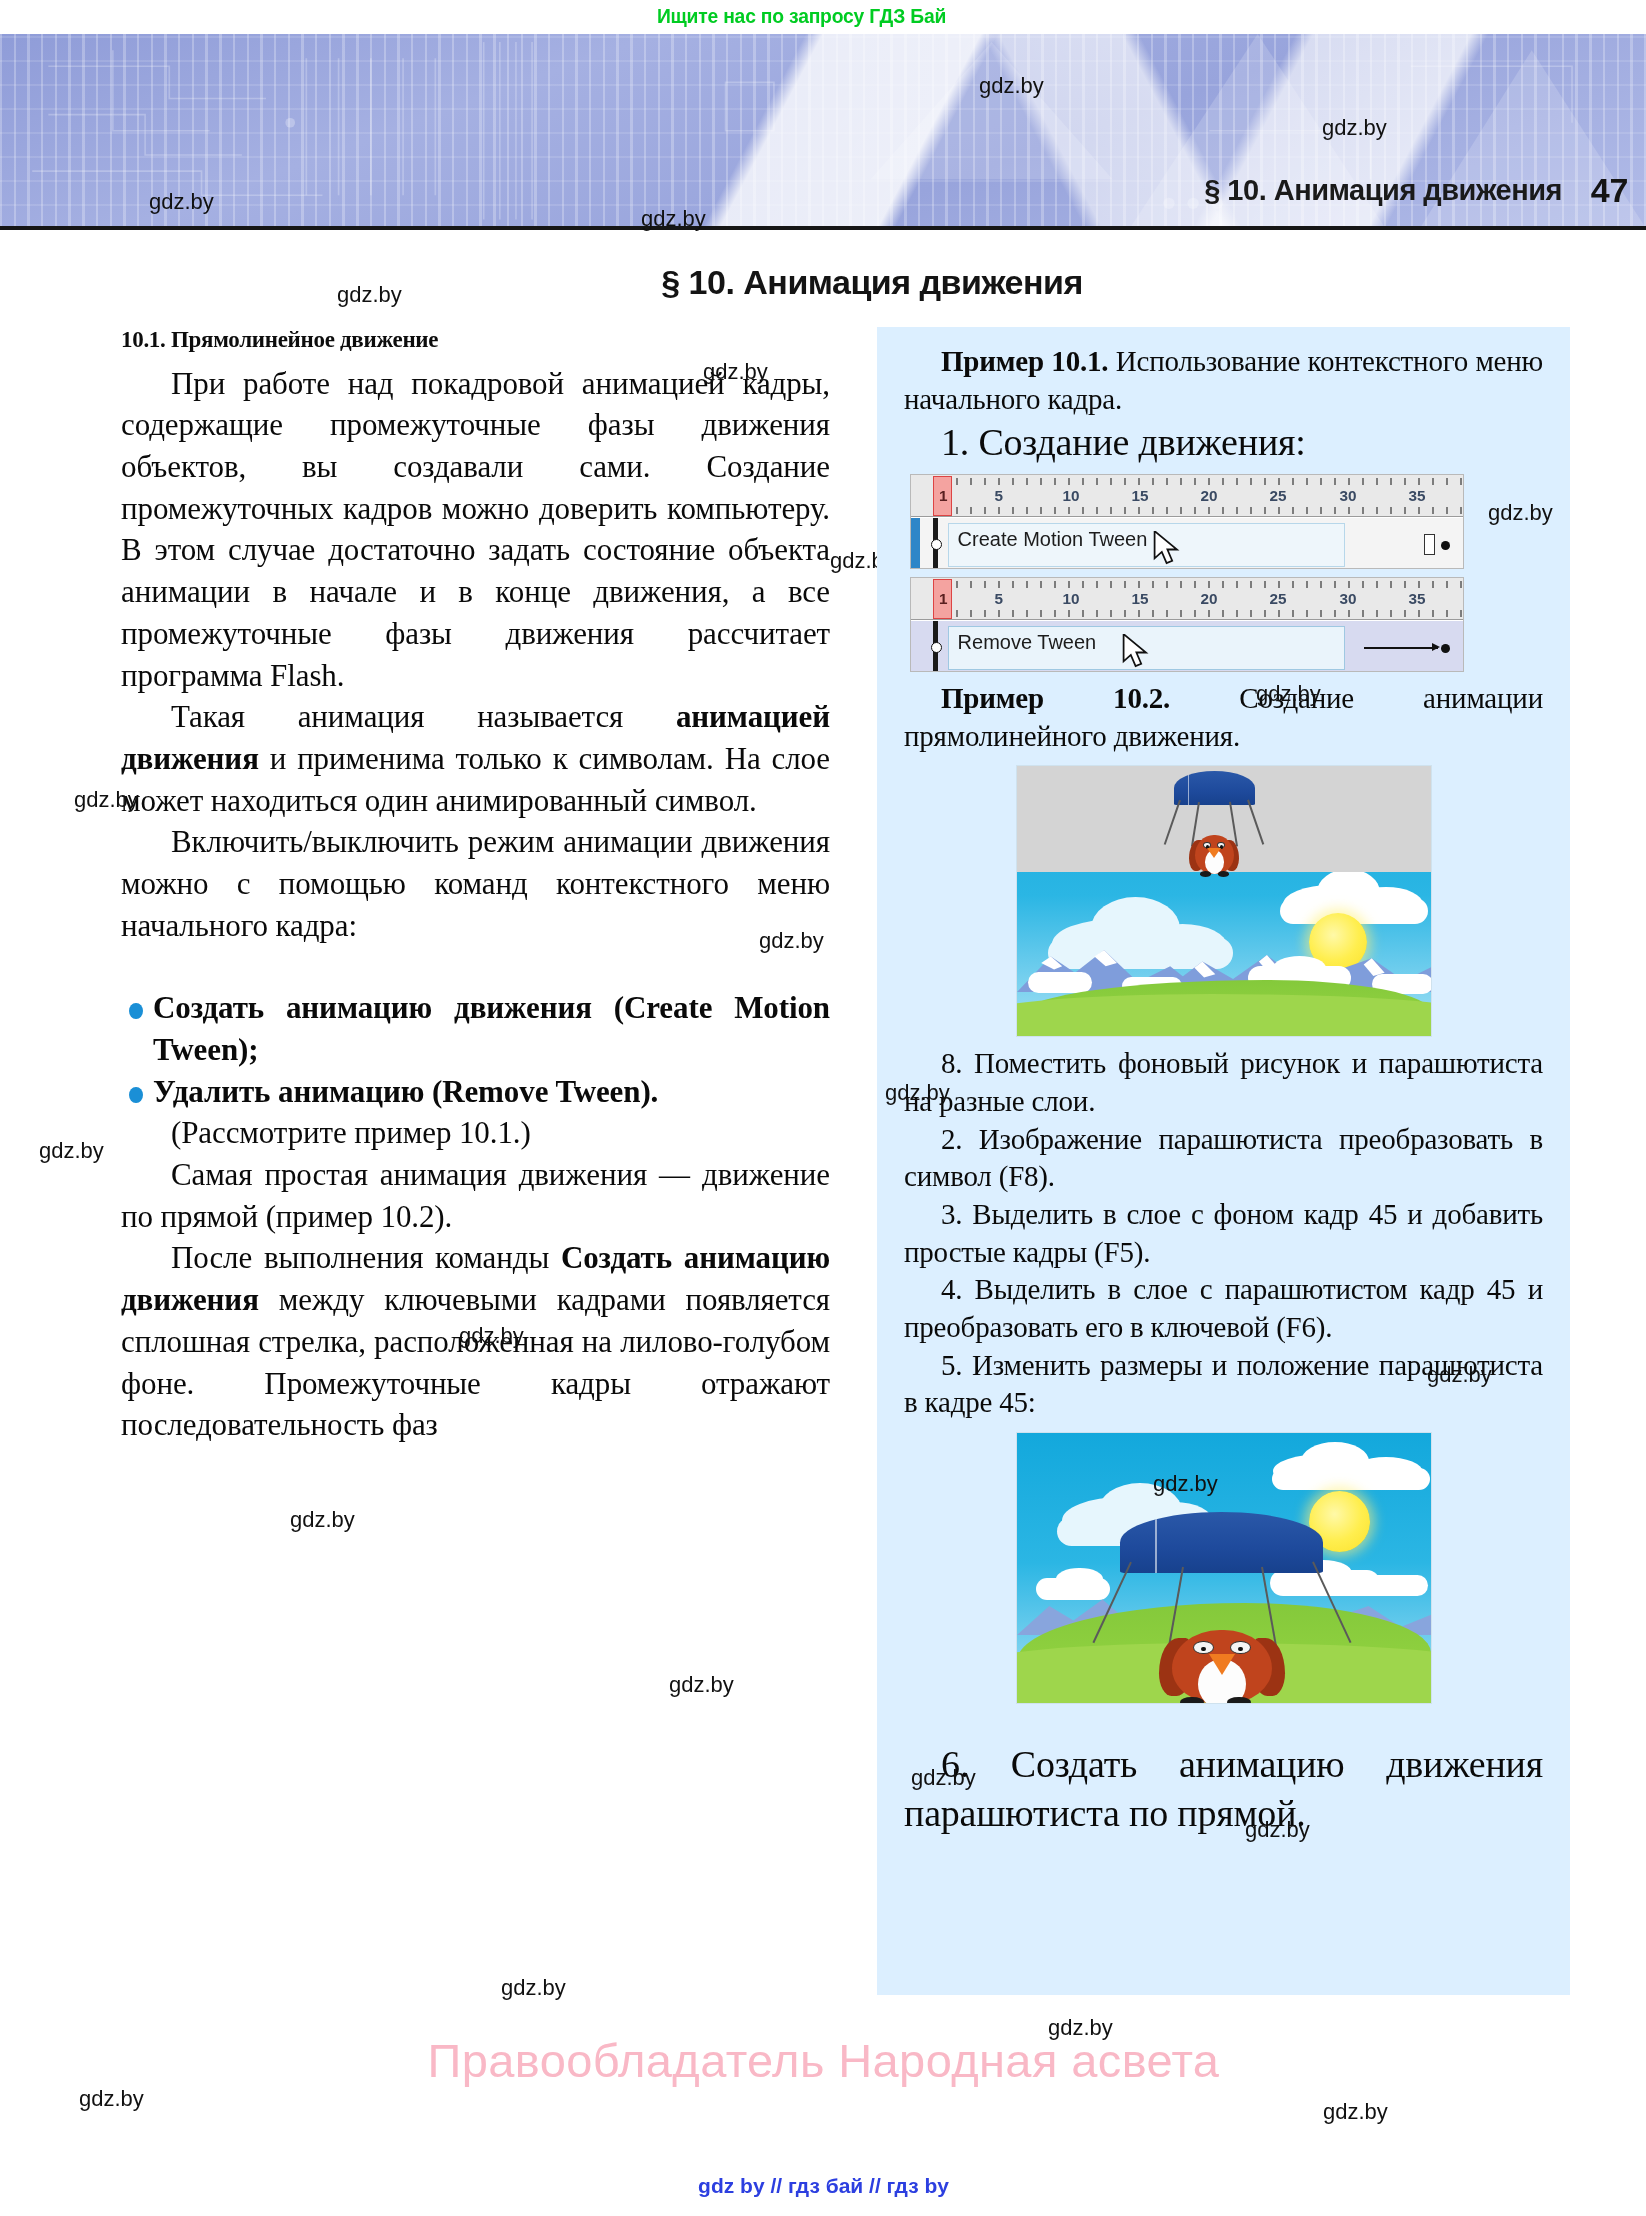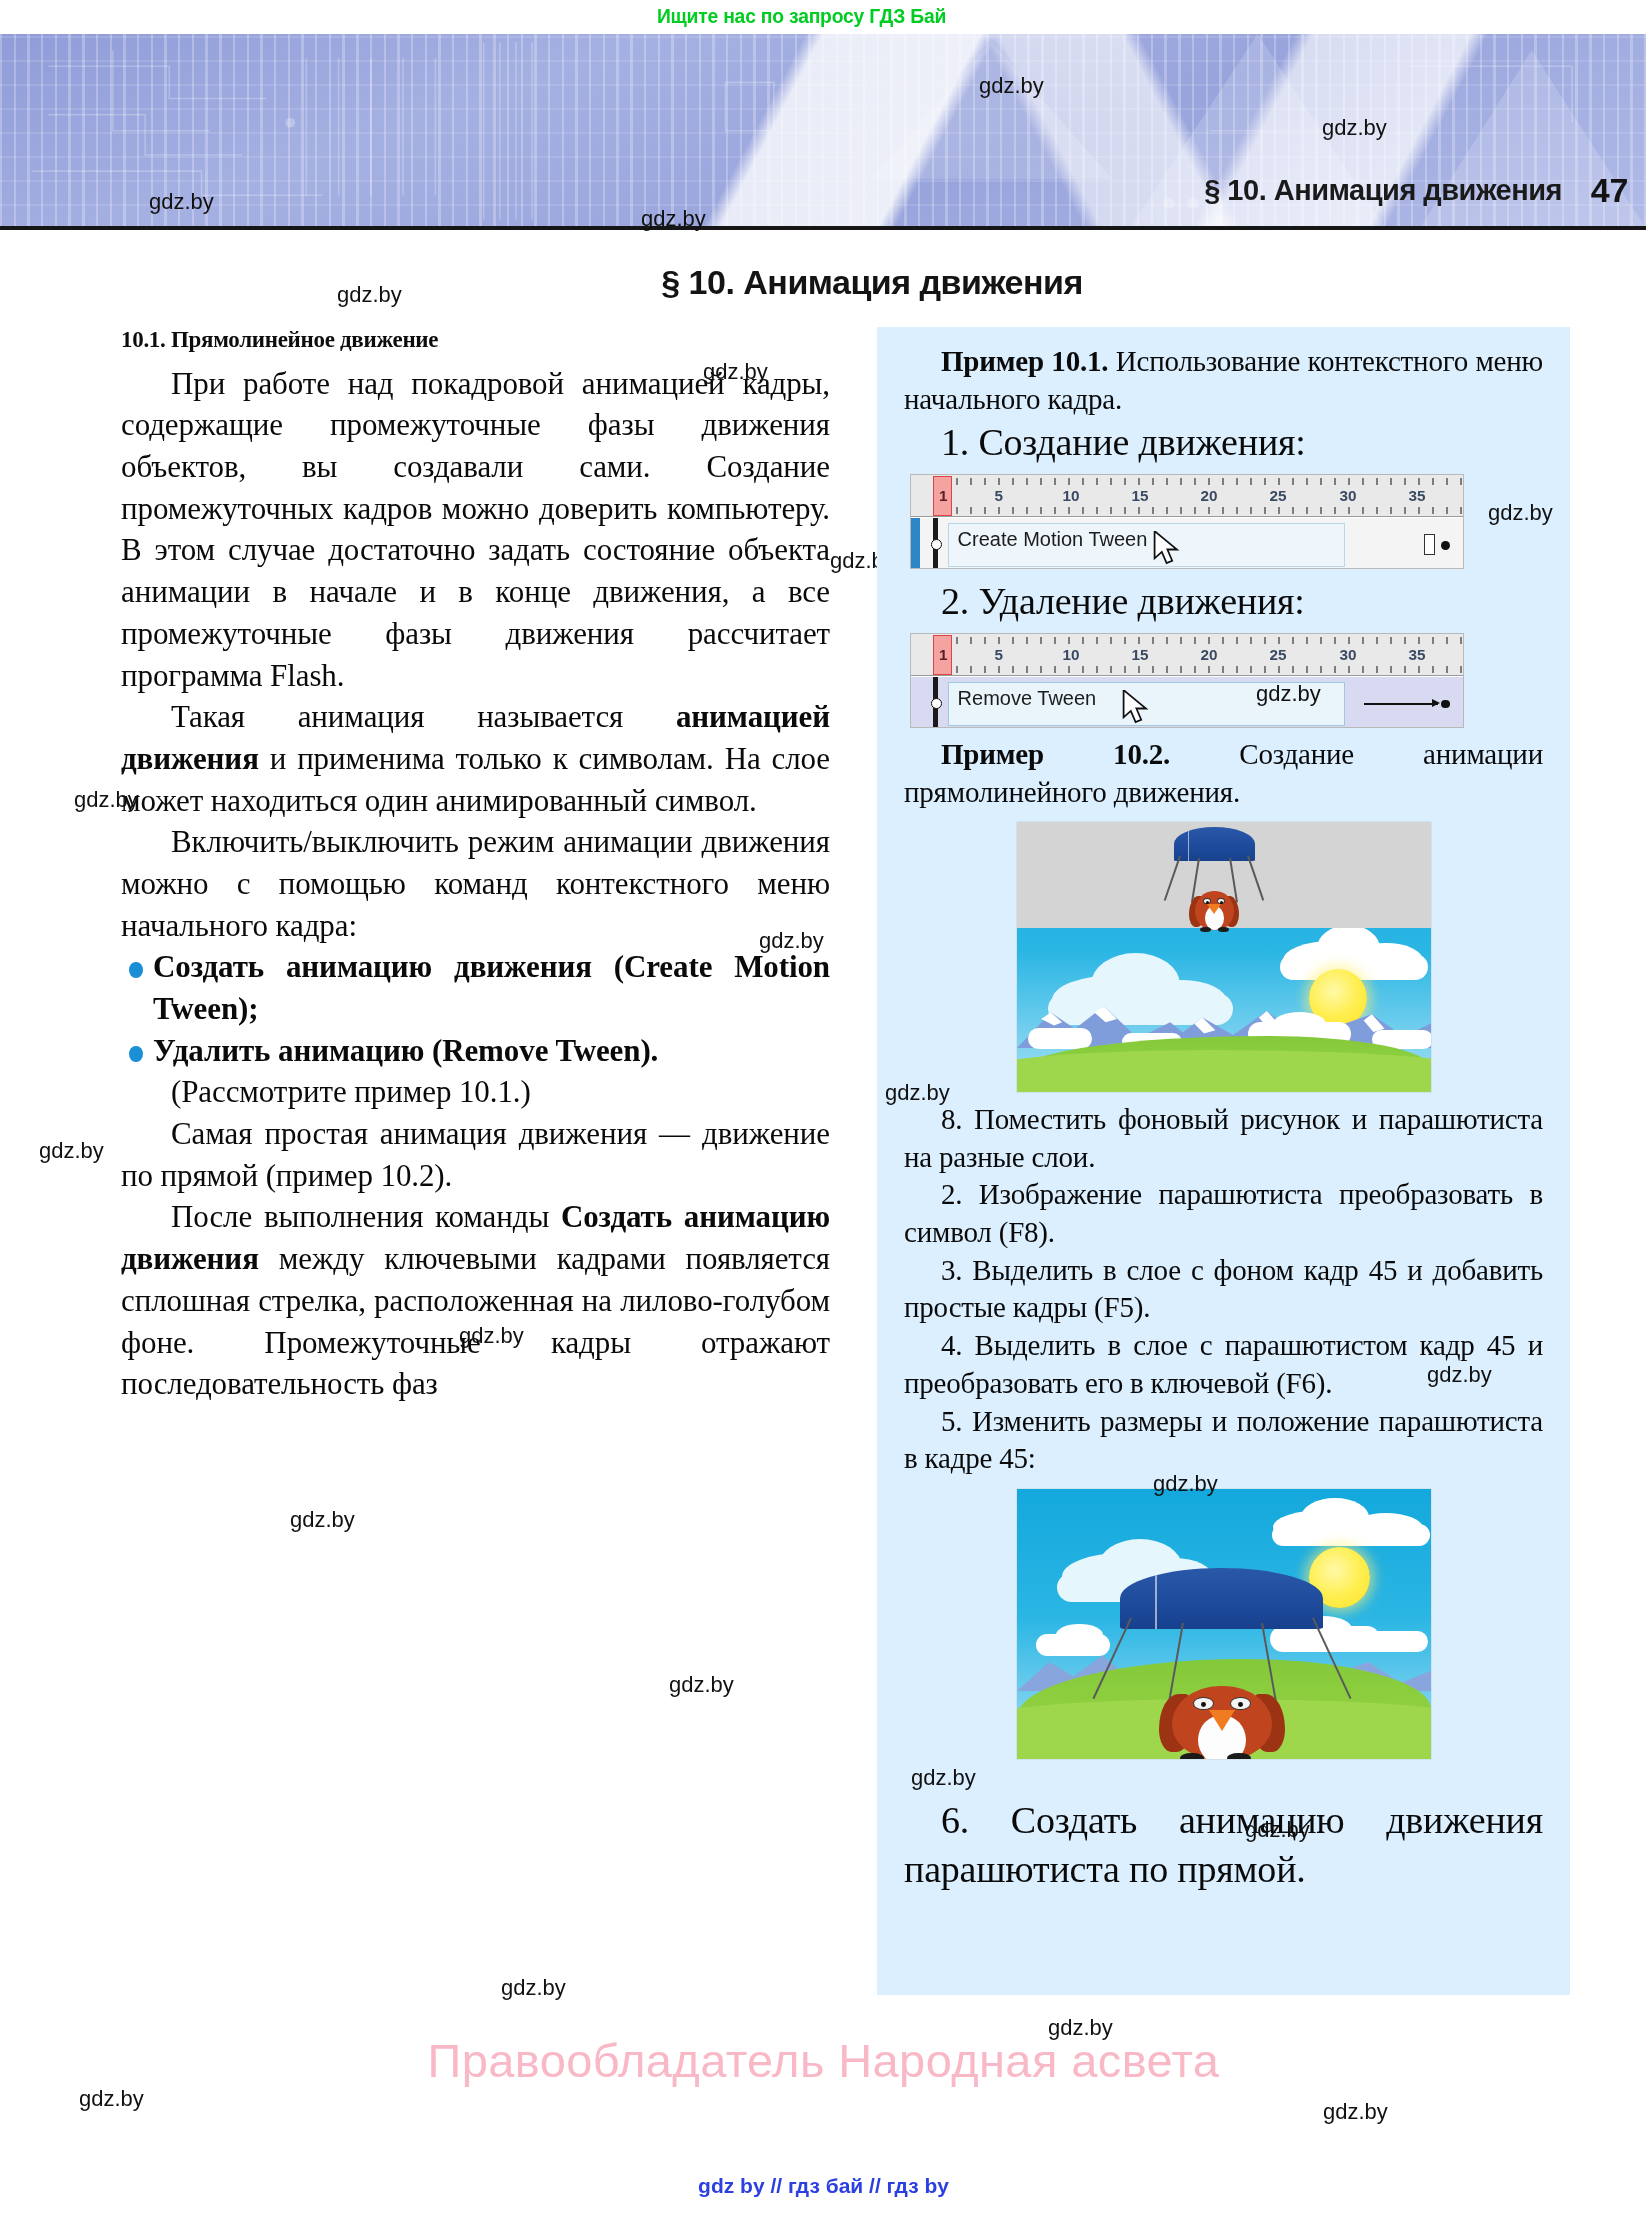--- a/index.html
+++ b/index.html
@@ -137,21 +137,21 @@
     font-size: 31px;
     line-height: 1.345;
     text-align: justify;
     text-indent: 50px;
     color: #0a0a0a;
     letter-spacing: -0.1px;
     hyphens: manual;
   }
   p.body b { font-weight: bold; }
 
-  ul.cmd-list { list-style: none; }
+  ul.cmd-list { list-style: none; margin-top: 41px; }
   ul.cmd-list li {
     position: relative;
     font-size: 31px;
     line-height: 1.345;
     text-align: justify;
     font-weight: bold;
     color: #0a0a0a;
     padding-left: 32px;
     letter-spacing: -0.1px;
   }
@@ -553,21 +553,20 @@
             <polygon points="2,0 2,34 11,26 17,40 24,37 18,23 30,23" fill="#ffffff" stroke="#111" stroke-width="2.2"></polygon>
           </svg>
         </div>
         <div class="tl-tailframes">
           <div class="tl-tail-box"></div>
           <div class="tl-tail-dot"></div>
         </div>
       </div>
     </div>
 
-    <div class="step-line">2. Удаление движения:</div>
 
     <div class="timeline">
       <div class="tl-ruler">
         <div class="ticks-top"></div>
         <div class="ticks-bot"></div>
         <span class="tl-num" style="left:84px;">5</span>
         <span class="tl-num" style="left:152px;">10</span>
         <span class="tl-num" style="left:221px;">15</span>
         <span class="tl-num" style="left:290px;">20</span>
         <span class="tl-num" style="left:359px;">25</span>

